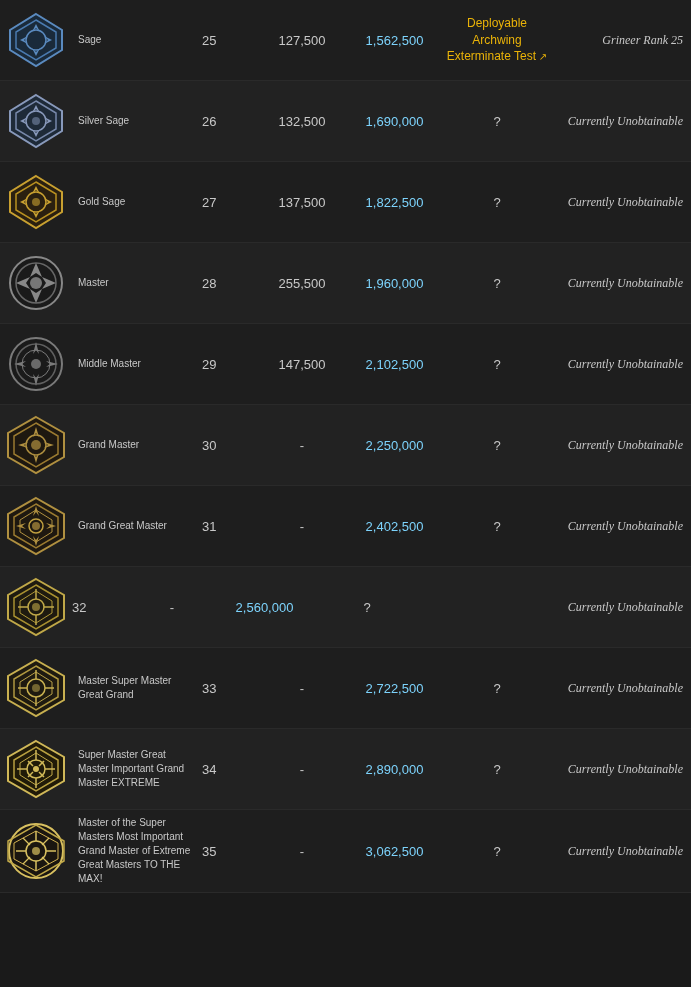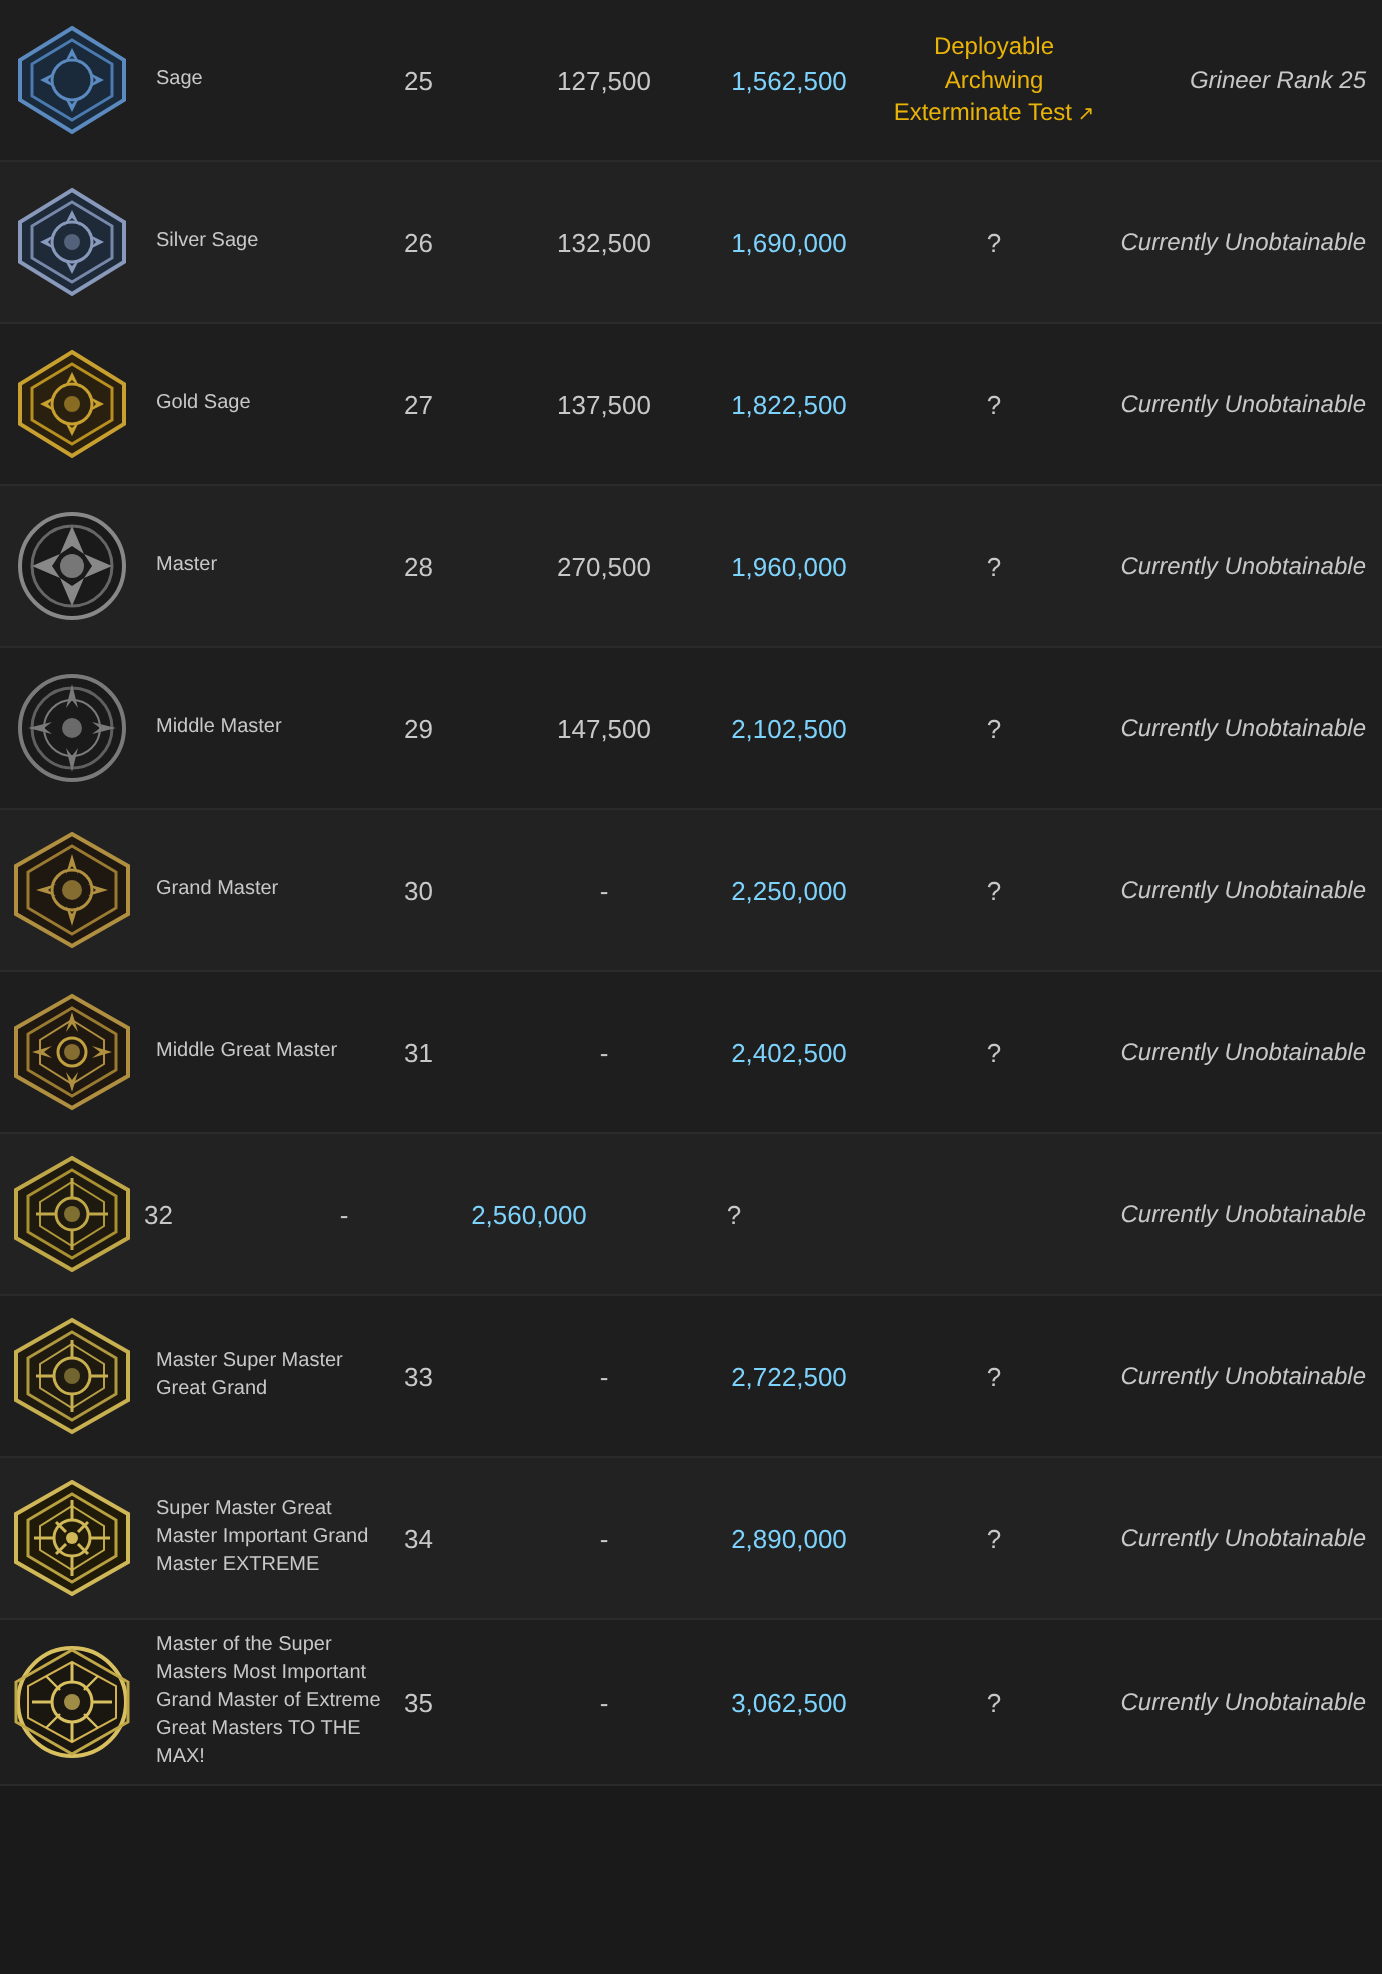--- a/index.html
+++ b/index.html
@@ -80,20 +80,21 @@
       color: #c8c8c8;
     }
     .col-notes {
       flex: 1;
       text-align: right;
       padding-right: 8px;
       font-style: italic;
       color: #c8c8c8;
       font-size: 12px;
       line-height: 1.4;
+      font-family: Liberation Serif, serif;
     }
   </style>
 </head>
 <body>
 
 <div class="table-container">
 <div class="row">
       <div class="col-icon">
         <svg viewBox="0 0 60 60" xmlns="http://www.w3.org/2000/svg">
         <polygon points="30,4 56,20 56,40 30,56 4,40 4,20" fill="#1a2a3a" stroke="#5a8abf" stroke-width="2"></polygon>
@@ -159,21 +160,21 @@
         <circle cx="30" cy="30" r="20" fill="none" stroke="#666666" stroke-width="1.5"></circle>
         <polygon points="30,10 36,24 30,20 24,24" fill="#888888"></polygon>
         <polygon points="30,50 36,36 30,40 24,36" fill="#888888"></polygon>
         <polygon points="10,30 24,24 20,30 24,36" fill="#888888"></polygon>
         <polygon points="50,30 36,24 40,30 36,36" fill="#888888"></polygon>
         <circle cx="30" cy="30" r="6" fill="#777777"></circle>
       </svg>
       </div>
       <div class="col-name">Master</div>
       <div class="col-rank">28</div>
-      <div class="col-xp">270,500</div>
+      <div class="col-xp">255,500</div>
       <div class="col-total">1,960,000</div>
       <div class="col-test"><span class="question">?</span></div>
       <div class="col-notes">Currently Unobtainable</div>
     </div>
     <div class="row">
       <div class="col-icon">
         <svg viewBox="0 0 60 60" xmlns="http://www.w3.org/2000/svg">
         <circle cx="30" cy="30" r="26" fill="#1a1a1a" stroke="#7a7a7a" stroke-width="2"></circle>
         <circle cx="30" cy="30" r="20" fill="none" stroke="#606060" stroke-width="1.5"></circle>
         <circle cx="30" cy="30" r="14" fill="none" stroke="#7a7a7a" stroke-width="1"></circle>
@@ -218,21 +219,21 @@
         <polygon points="30,8 52,21 52,39 30,52 8,39 8,21" fill="none" stroke="#9a7a30" stroke-width="1.5"></polygon>
         <polygon points="30,14 46,24 46,36 30,46 14,36 14,24" fill="none" stroke="#b09040" stroke-width="1"></polygon>
         <circle cx="30" cy="30" r="7" fill="none" stroke="#c0a040" stroke-width="1.5"></circle>
         <polygon points="30,10 33,20 30,16 27,20" fill="#b09040"></polygon>
         <polygon points="30,50 33,40 30,44 27,40" fill="#b09040"></polygon>
         <polygon points="10,30 20,27 16,30 20,33" fill="#b09040"></polygon>
         <polygon points="50,30 40,27 44,30 40,33" fill="#b09040"></polygon>
         <circle cx="30" cy="30" r="4" fill="#b09040" opacity="0.7"></circle>
       </svg>
       </div>
-      <div class="col-name">Middle Great Master</div>
+      <div class="col-name">Grand Great Master</div>
       <div class="col-rank">31</div>
       <div class="col-xp">-</div>
       <div class="col-total">2,402,500</div>
       <div class="col-test"><span class="question">?</span></div>
       <div class="col-notes">Currently Unobtainable</div>
     </div>
     <div class="row">
       <div class="col-icon">
         <svg viewBox="0 0 60 60" xmlns="http://www.w3.org/2000/svg">
         <polygon points="30,2 58,18 58,42 30,58 2,42 2,18" fill="#1e1a10" stroke="#c0a848" stroke-width="2"></polygon>

